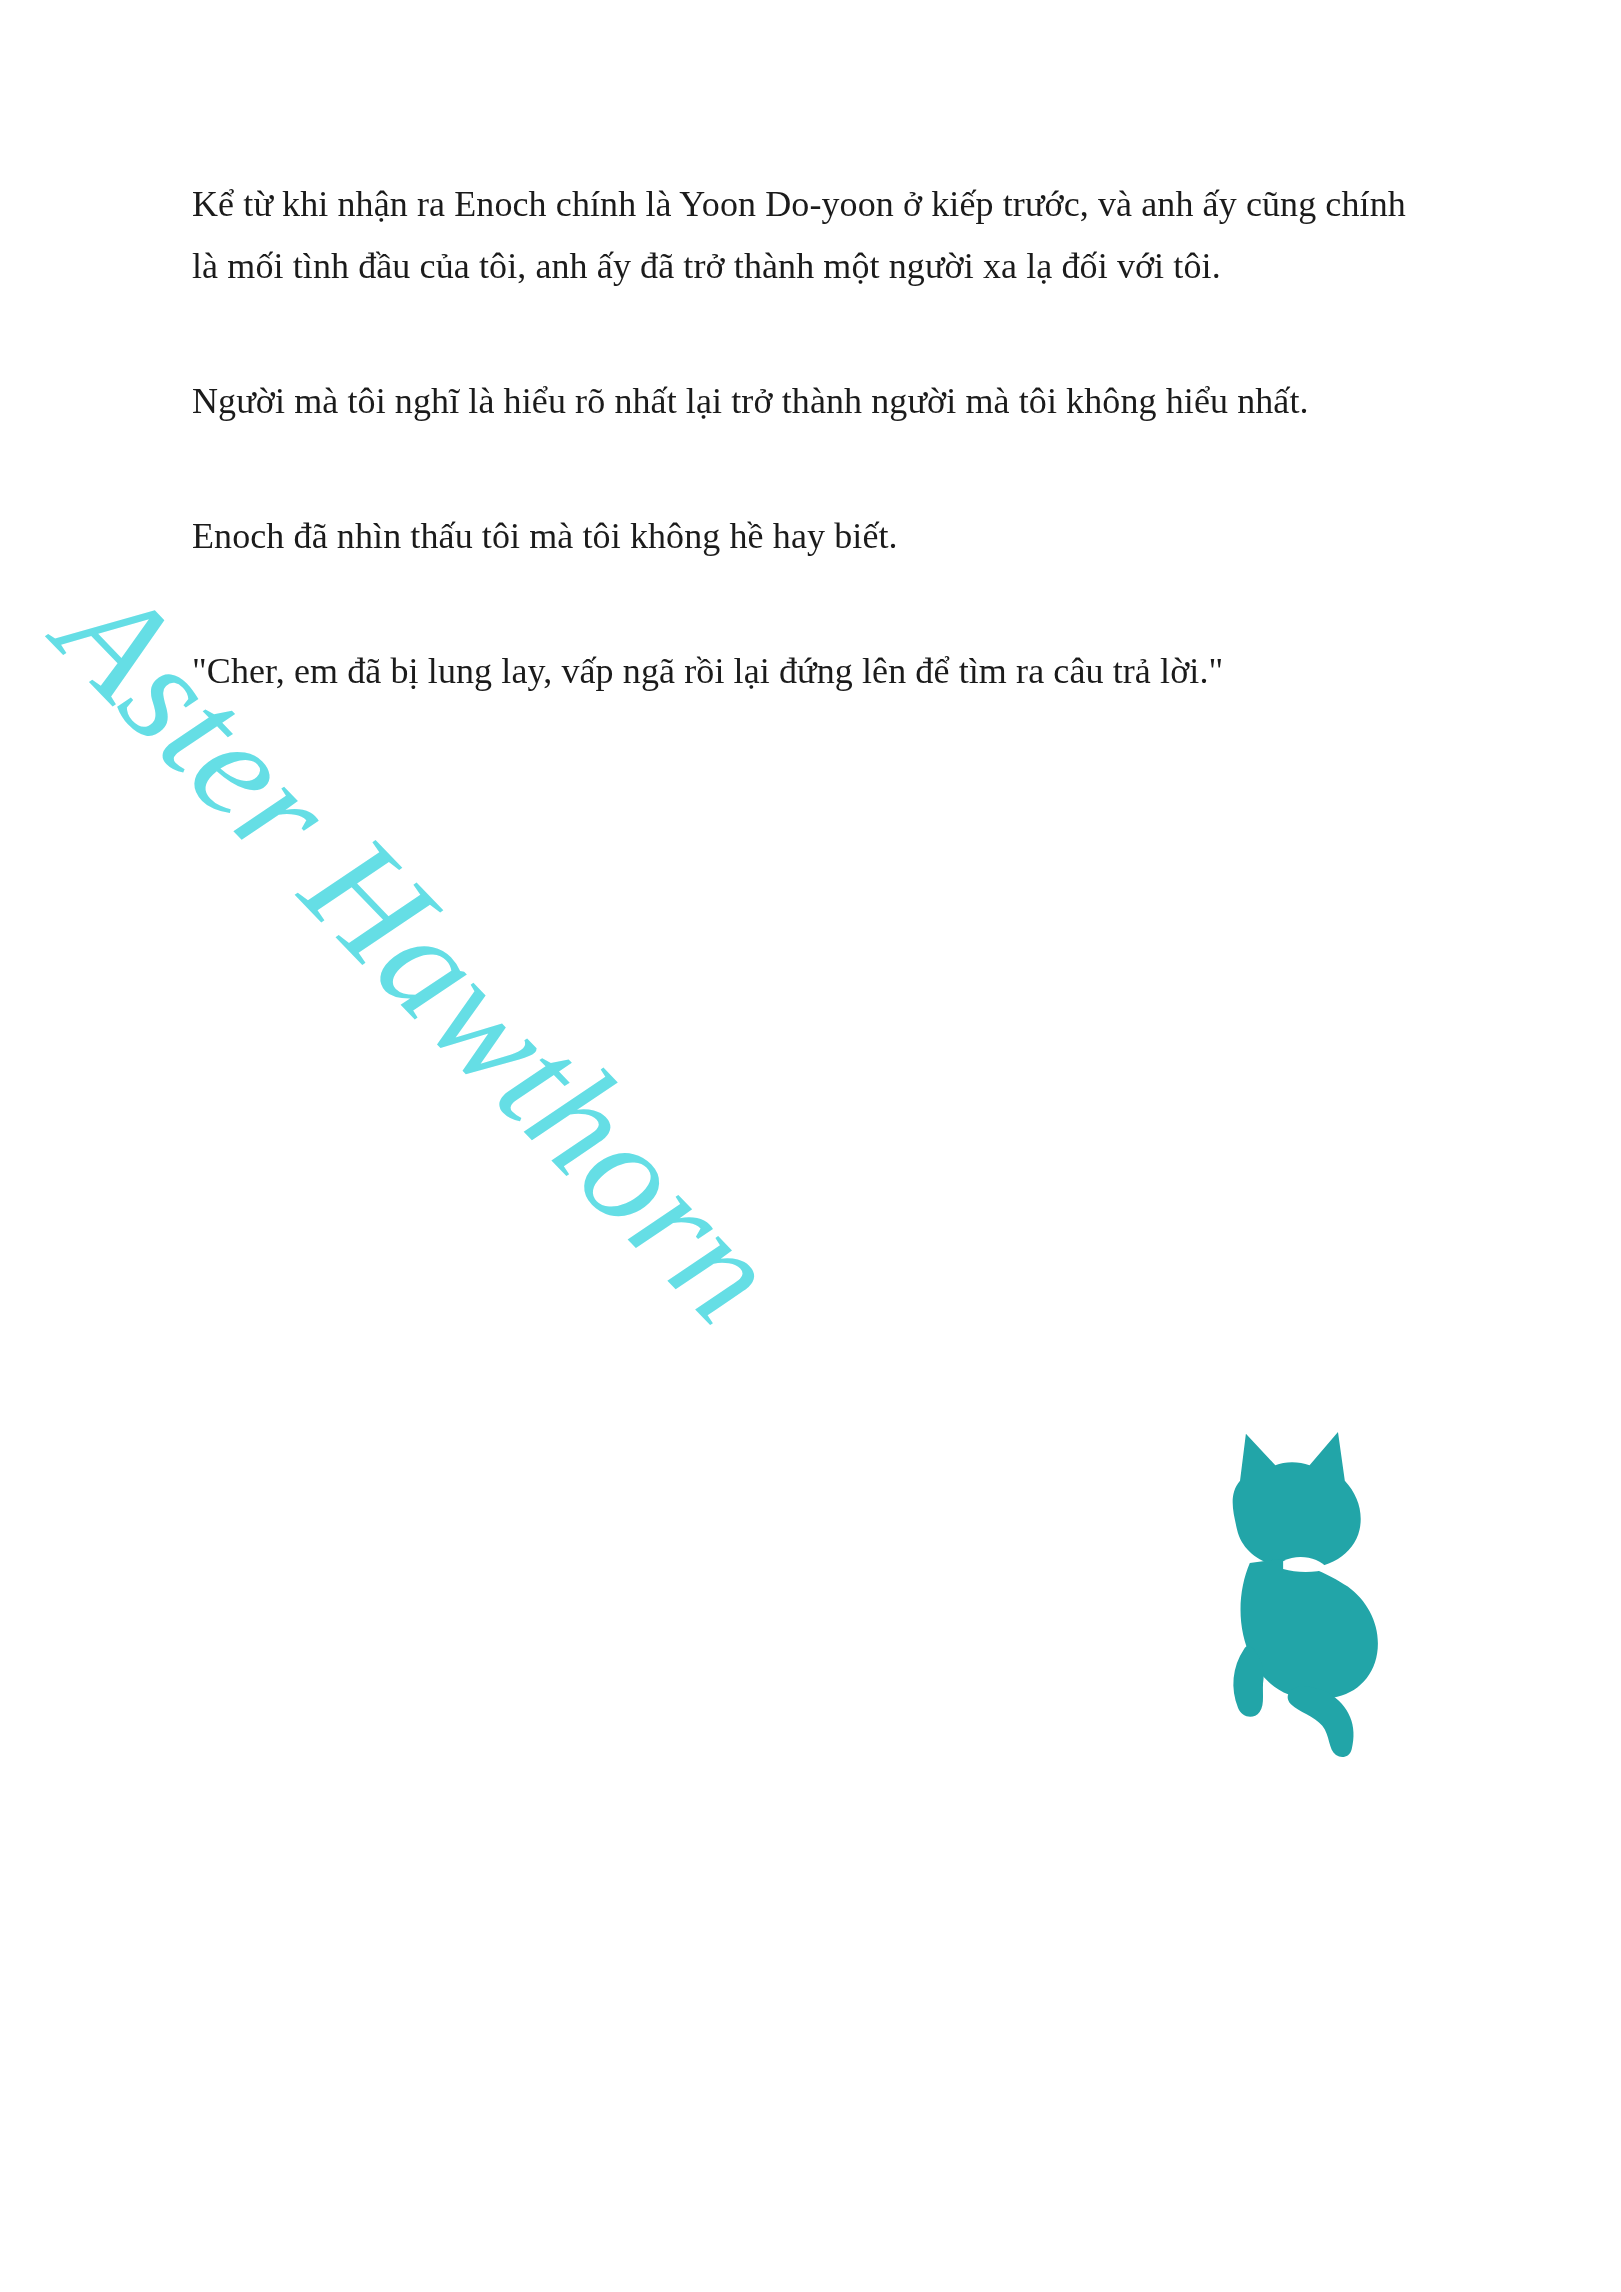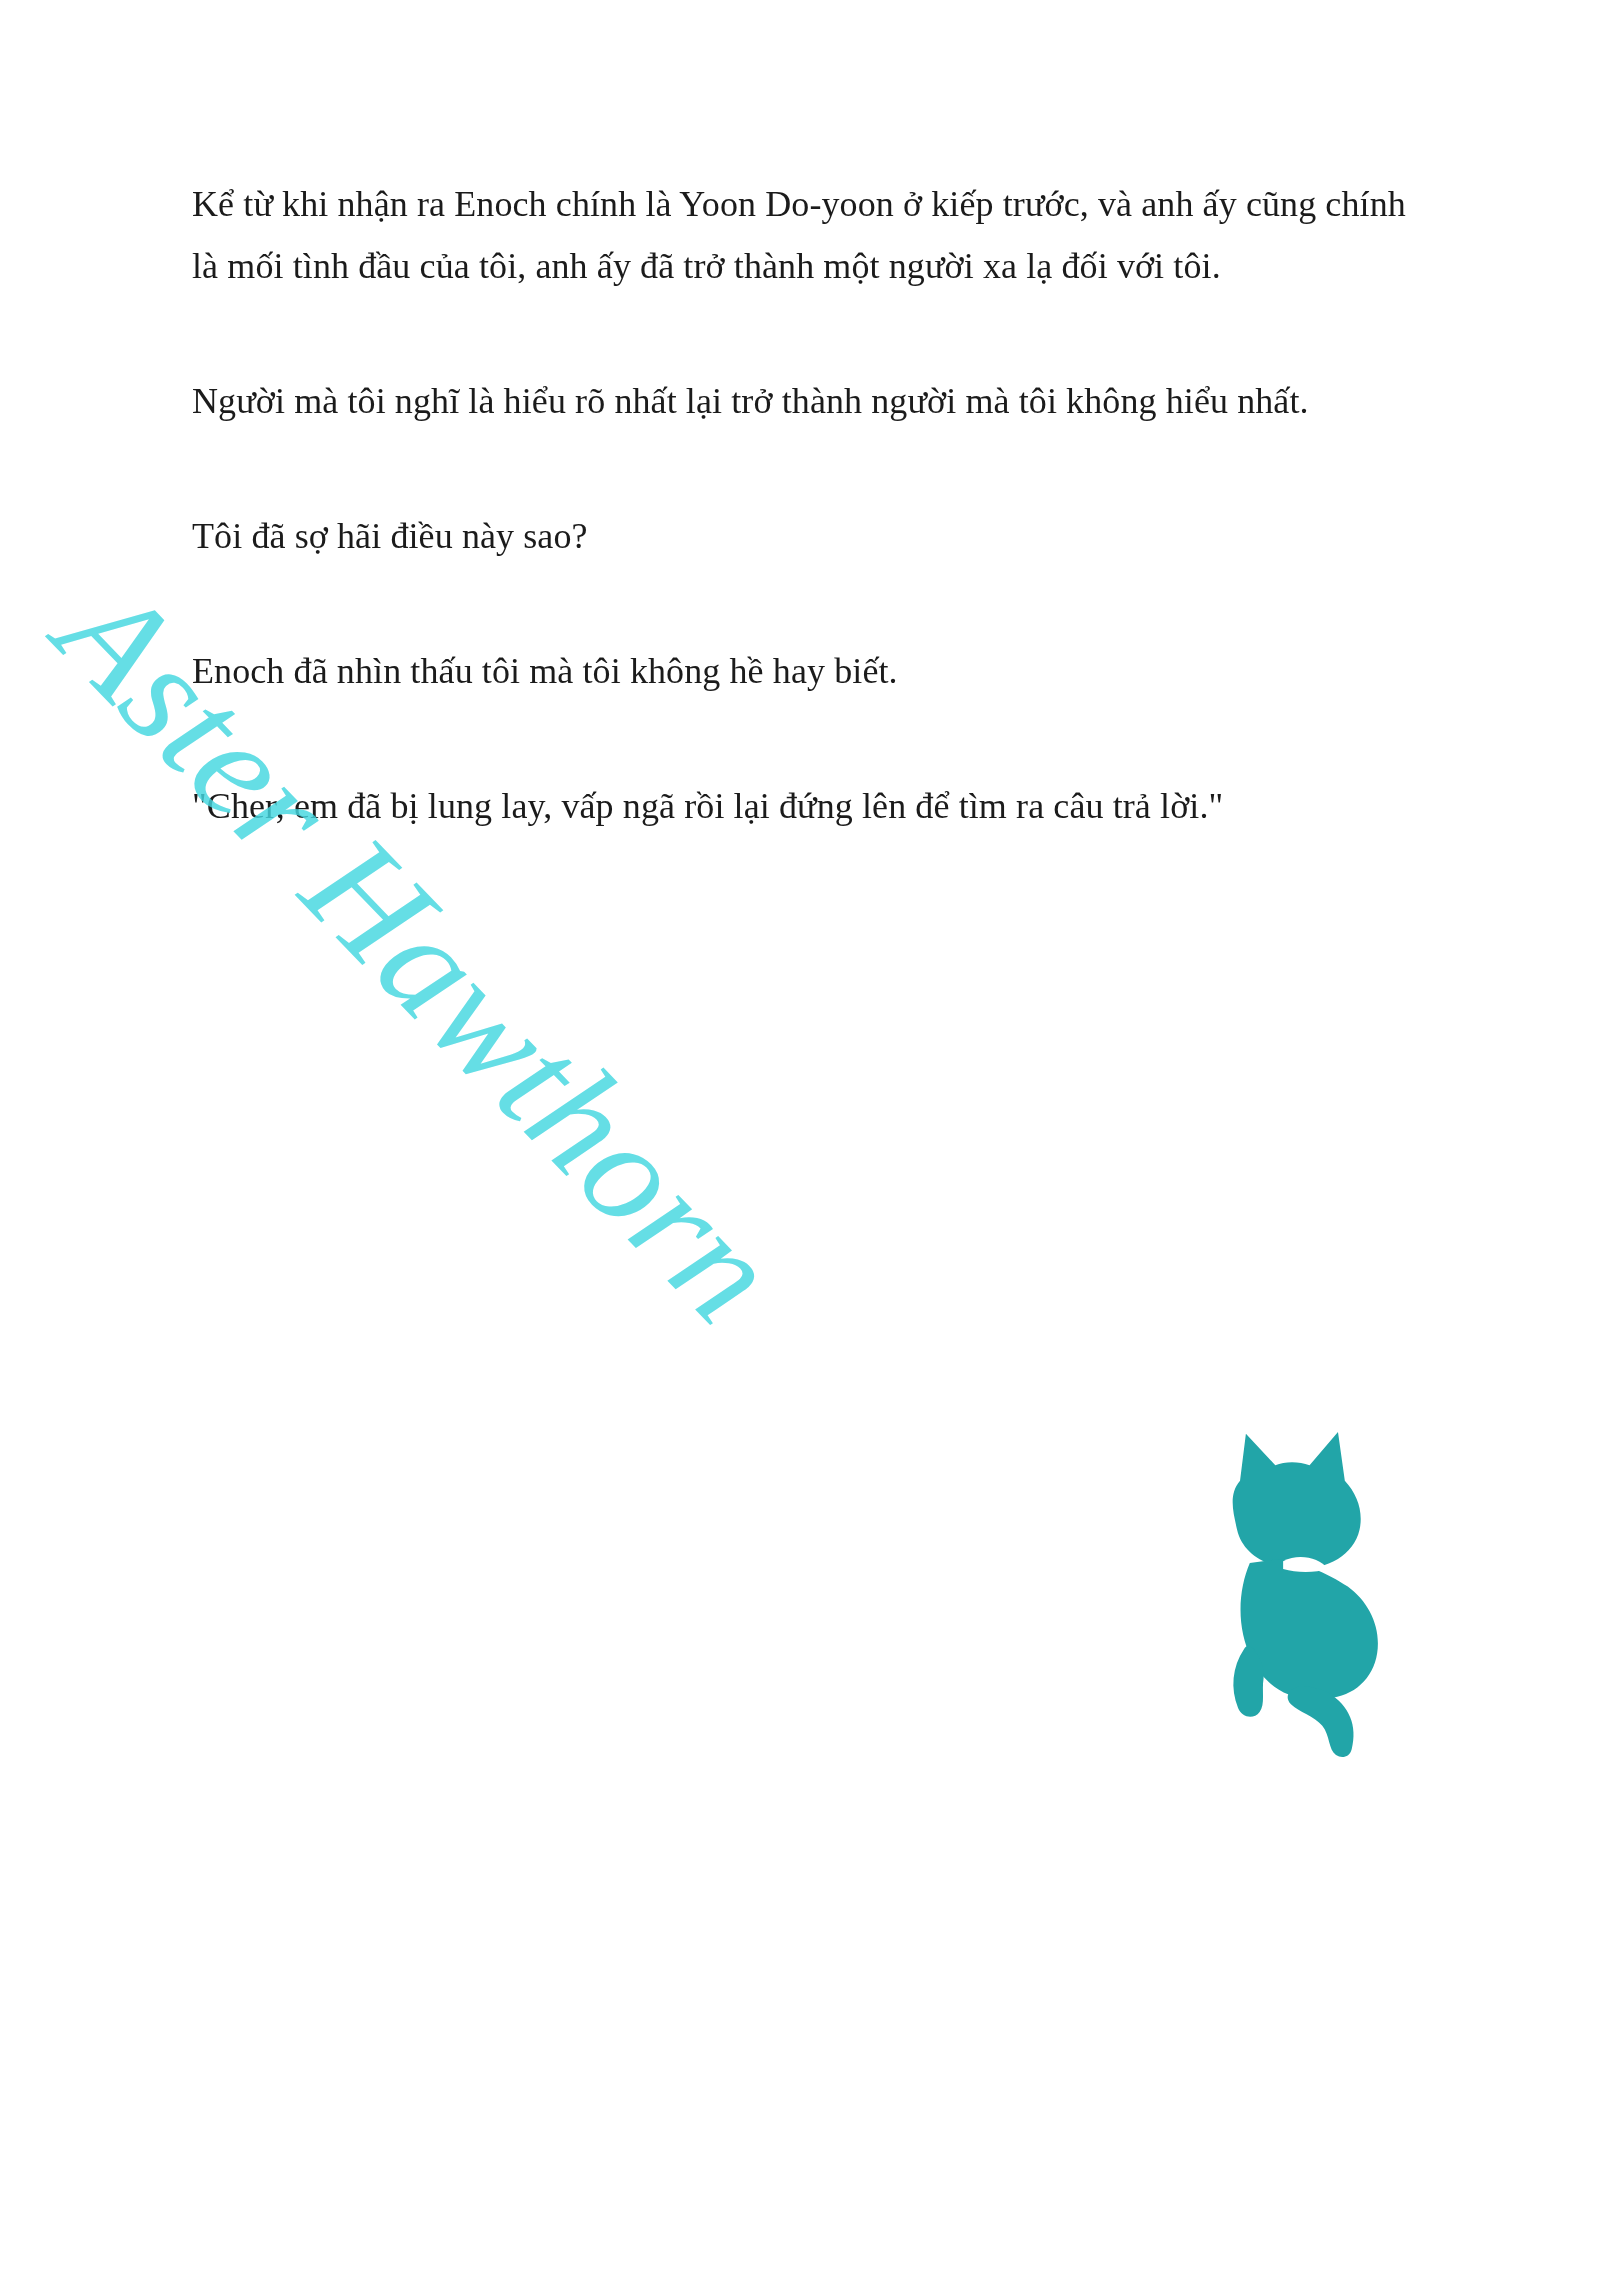--- a/index.html
+++ b/index.html
@@ -72,21 +72,20 @@
   }
 </style>
 </head>
 <body>
 
 <div id="page">
 
   <div id="content">
     <p class="para">Kể từ khi nhận ra Enoch chính là Yoon Do-yoon ở kiếp trước, và anh ấy cũng chính là mối tình đầu của tôi, anh ấy đã trở thành một người xa lạ đối với tôi.</p>
     <p class="para">Người mà tôi nghĩ là hiểu rõ nhất lại trở thành người mà tôi không hiểu nhất.</p>
-    <p class="para">Tôi đã sợ hãi điều này sao?</p>
     <p class="para">Enoch đã nhìn thấu tôi mà tôi không hề hay biết.</p>
     <p class="para">"Cher, em đã bị lung lay, vấp ngã rồi lại đứng lên để tìm ra câu trả lời."</p>
   </div>
 
   <div id="watermark-text">Aster Hawthorn</div>
 
   <div id="watermark-cat">
     <svg viewBox="0 0 220 340" width="216" height="333" xmlns="http://www.w3.org/2000/svg">
       <g fill="#22a5a8">
 

